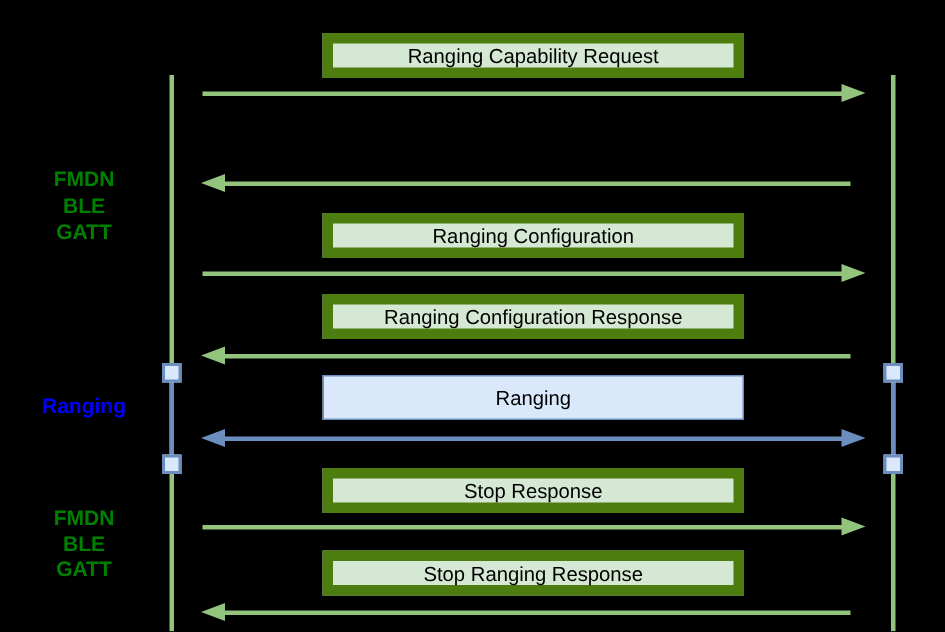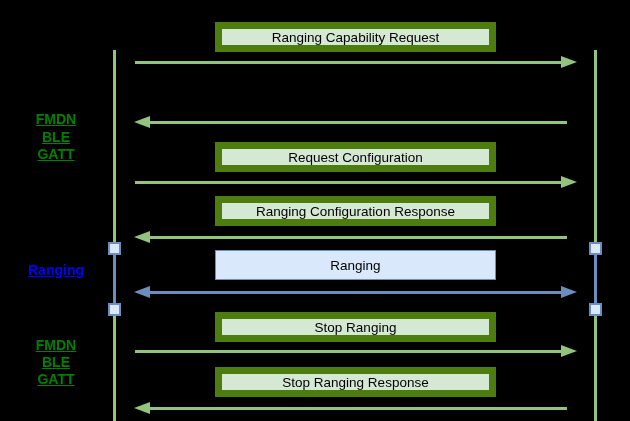--- a/index.html
+++ b/index.html
@@ -3,21 +3,21 @@
 <meta charset="utf-8">
 <style>
   html,body{margin:0;padding:0;background:#000;}
   .canvas{
     position:relative;width:630px;height:421px;background:#000;overflow:hidden;
     font-family:"Liberation Sans", sans-serif;
   }
   
   .side-label{position:absolute;left:6px;width:100px;text-align:center;
     font-weight:bold;font-size:14px;line-height:17.5px;}
-  .side-label span{display:block;text-decoration:underline;}
+  .side-label span{display:block;}
   .green-label{color:#008000;}
   .blue-label{color:#0000ff;}
   
   .lifeline{position:absolute;top:50px;height:371px;width:3px;background:#93c47d;}
   .lifeline-blue-seg{position:absolute;width:3px;top:252px;height:56px;background:#6c8ebf;}
   
   .activation{position:absolute;width:9px;height:9px;background:#dae8fc;border:2px solid #6c8ebf;}
   
   .mbox{position:absolute;left:215px;width:281px;height:30px;box-sizing:border-box;
     display:flex;align-items:center;justify-content:center;
@@ -92,30 +92,30 @@
   </div>
   <div class="arrow green dir-left" style="left:134px;width:433px;top:402px">
     <span class="shaft"></span>
     <span class="head head-l"></span>
   </div>
 
   <div class="mbox green" style="top:22px">
     <span>Ranging Capability Request</span>
   </div>
   <div class="mbox green" style="top:142px">
-    <span>Request Configuration</span>
+    <span>Ranging Configuration</span>
   </div>
   <div class="mbox green" style="top:196px">
     <span>Ranging Configuration Response</span>
   </div>
   <div class="mbox blue" style="top:250px">
     <span>Ranging</span>
   </div>
   <div class="mbox green" style="top:312px">
-    <span>Stop Ranging</span>
+    <span>Stop Response</span>
   </div>
   <div class="mbox green" style="top:367px">
     <span>Stop Ranging Response</span>
   </div>
 
   <div class="activation" style="left:108px;top:242px"></div>
   <div class="activation" style="left:108px;top:303px"></div>
   <div class="activation" style="left:589px;top:242px"></div>
   <div class="activation" style="left:589px;top:303px"></div>
 

